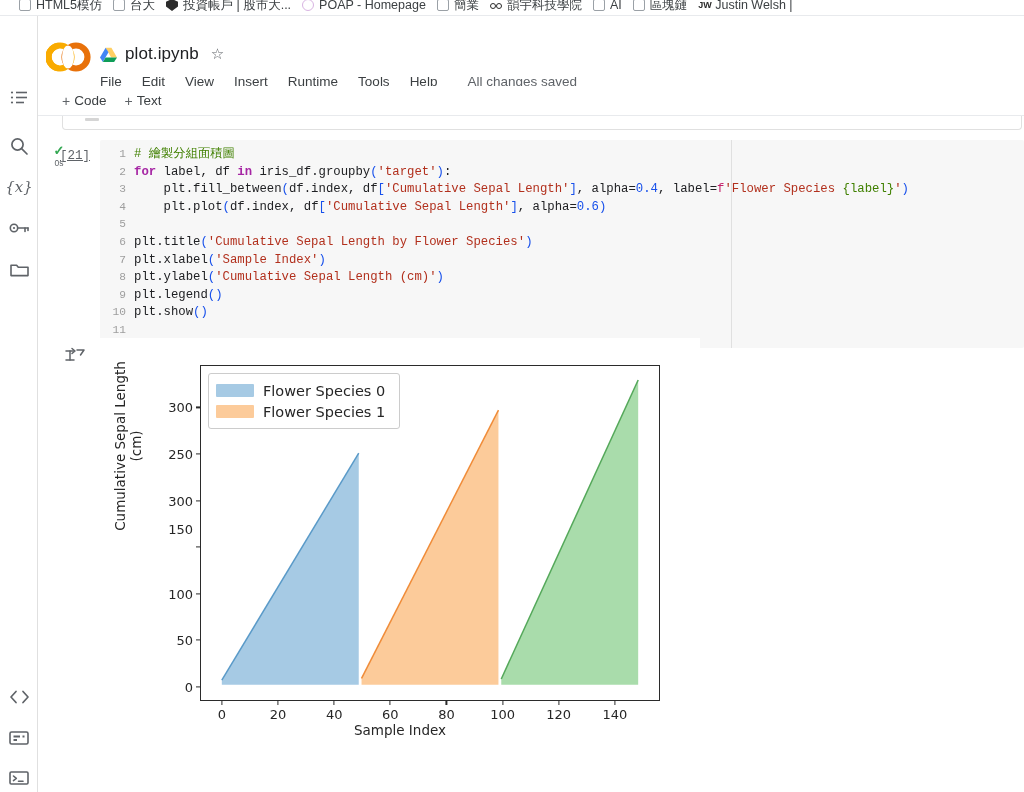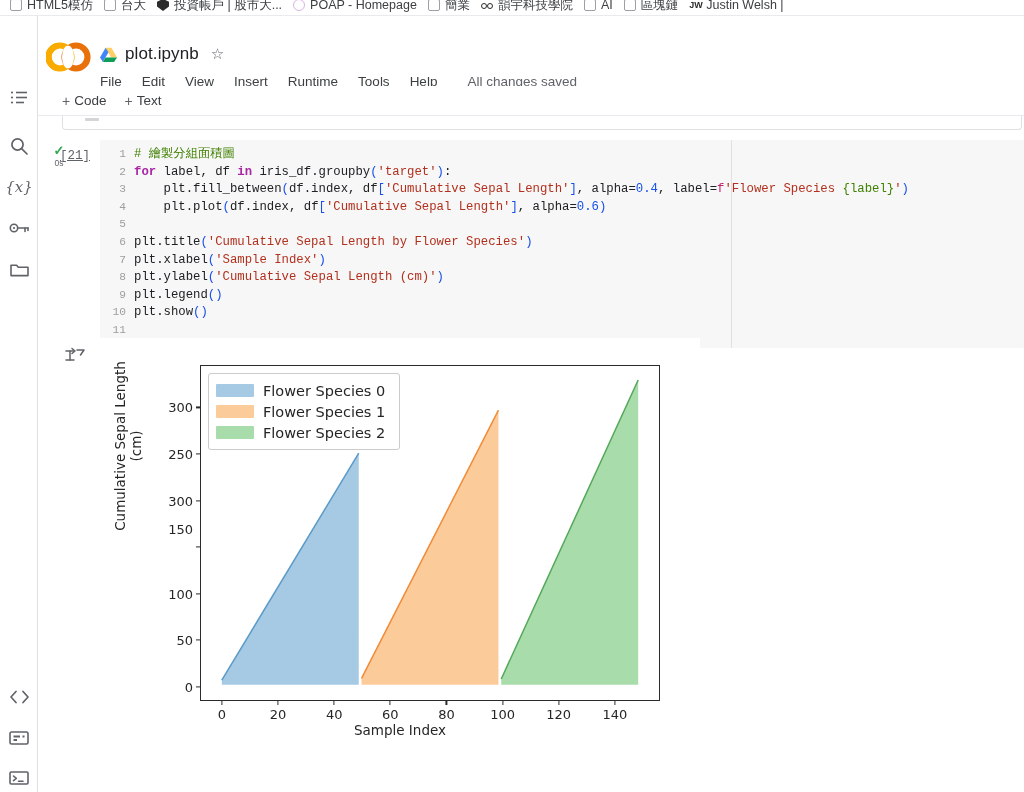--- a/index.html
+++ b/index.html
@@ -11,21 +11,21 @@
     -webkit-font-smoothing: antialiased;
   }
   #app { position: relative; width: 1024px; height: 792px; background:#fff; }
 
   
   .bookmarks {
     position: absolute; top: 0; left: 0; width: 1024px; height: 16px;
     display: flex; align-items: flex-end; gap: 0px;
     overflow: hidden; background: #ffffff;
     border-bottom: 1px solid #e8eaed;
-    padding-left: 8px; box-sizing: border-box;
+    padding-left: 17px; box-sizing: border-box;
   }
   .bm {
     display: flex; align-items: center; gap: 5px;
     font-size: 12.5px; color: #3c4043; white-space: nowrap;
     padding: 0 9px 0 2px; line-height: 14px;
     position: relative; top: -3px;
   }
   .bm-ico {
     width: 12px; height: 12px; flex: 0 0 12px;
     border: 1.3px solid #9aa0a6; border-radius: 2px; box-sizing: border-box;
@@ -402,23 +402,19 @@
 
           <div class="legend">
             <div class="leg-row">
               <span class="leg-swatch" id="sw0" style="background: rgb(166, 202, 228);"></span>
               <span class="leg-label">Flower Species 0</span>
             </div>
             <div class="leg-row">
               <span class="leg-swatch" id="sw1" style="background: rgb(252, 203, 154);"></span>
               <span class="leg-label">Flower Species 1</span>
             </div>
-            <div class="leg-row">
-              <span class="leg-swatch" id="sw2" style="background: rgb(169, 220, 171);"></span>
-              <span class="leg-label">Flower Species 2</span>
-            </div>
           </div>
         </div>
       </div>
     </div>
 
   </div>
 </div>
 
 </body></html>

